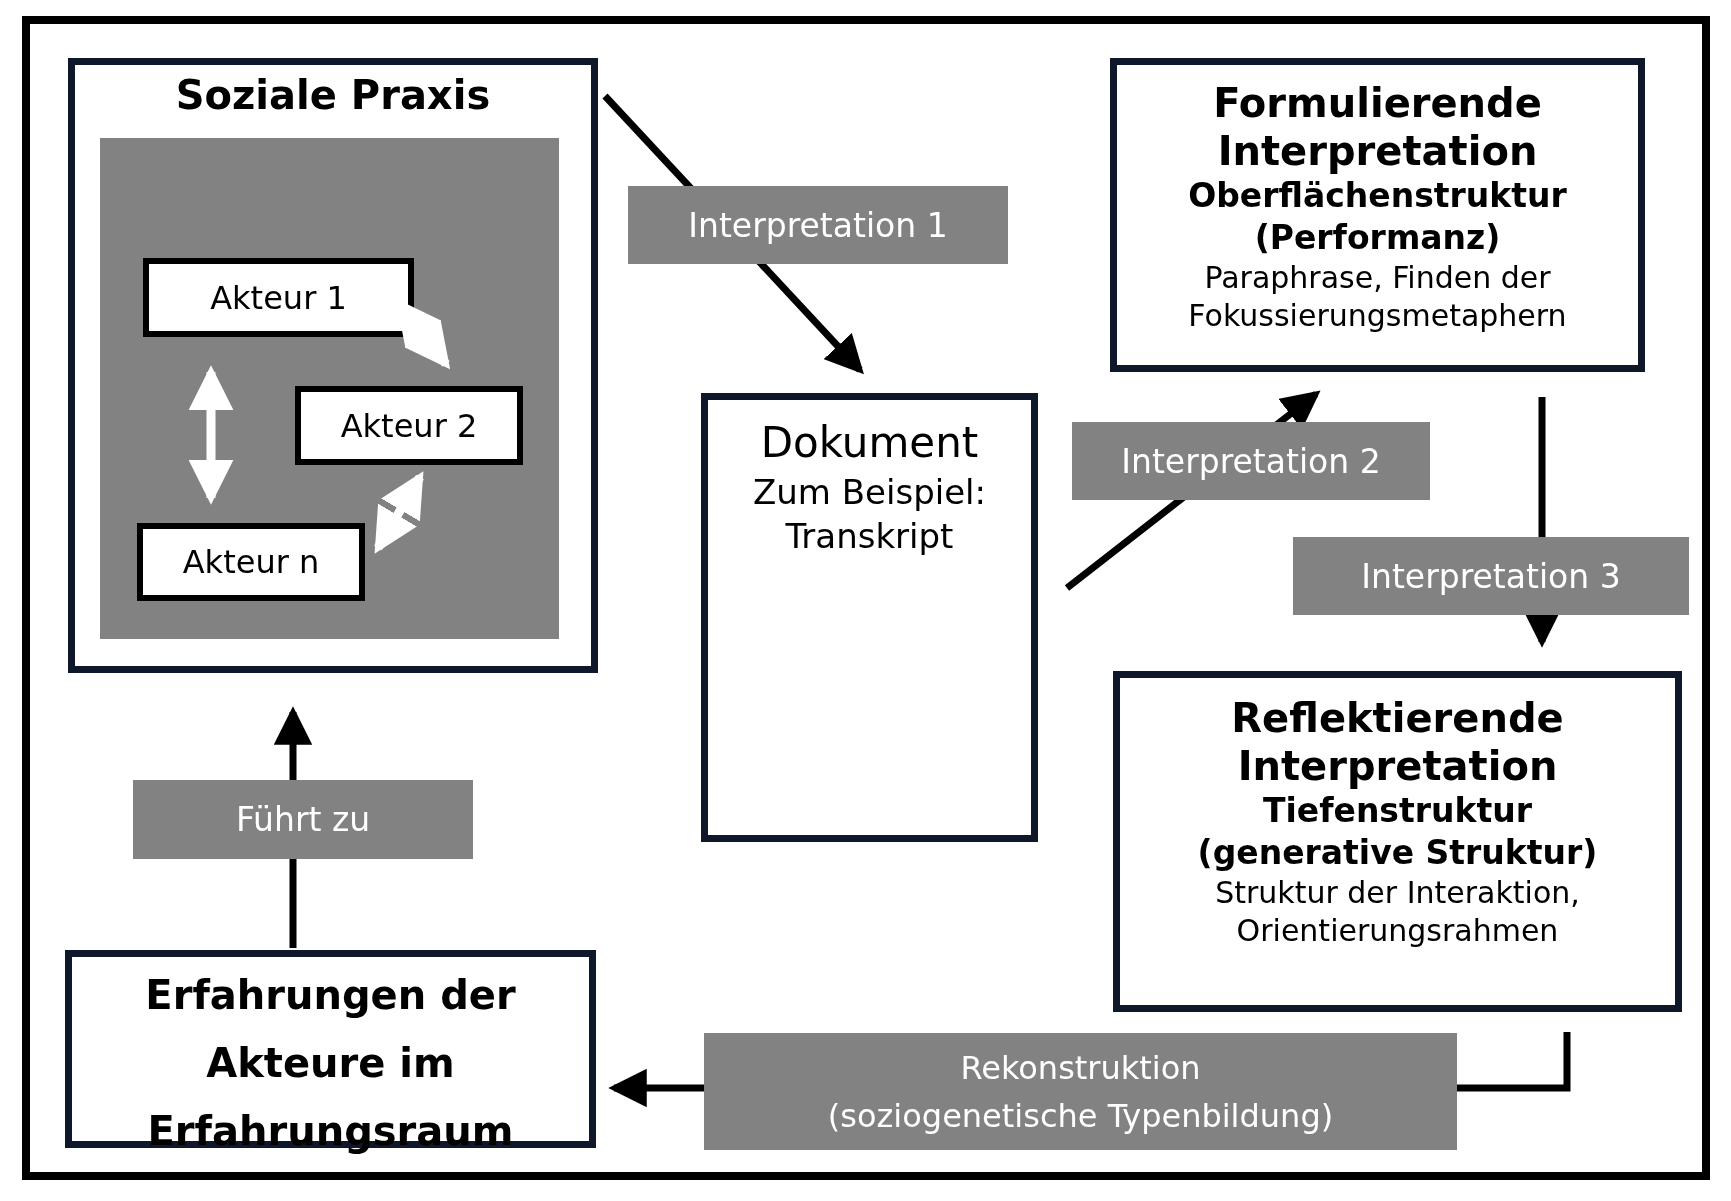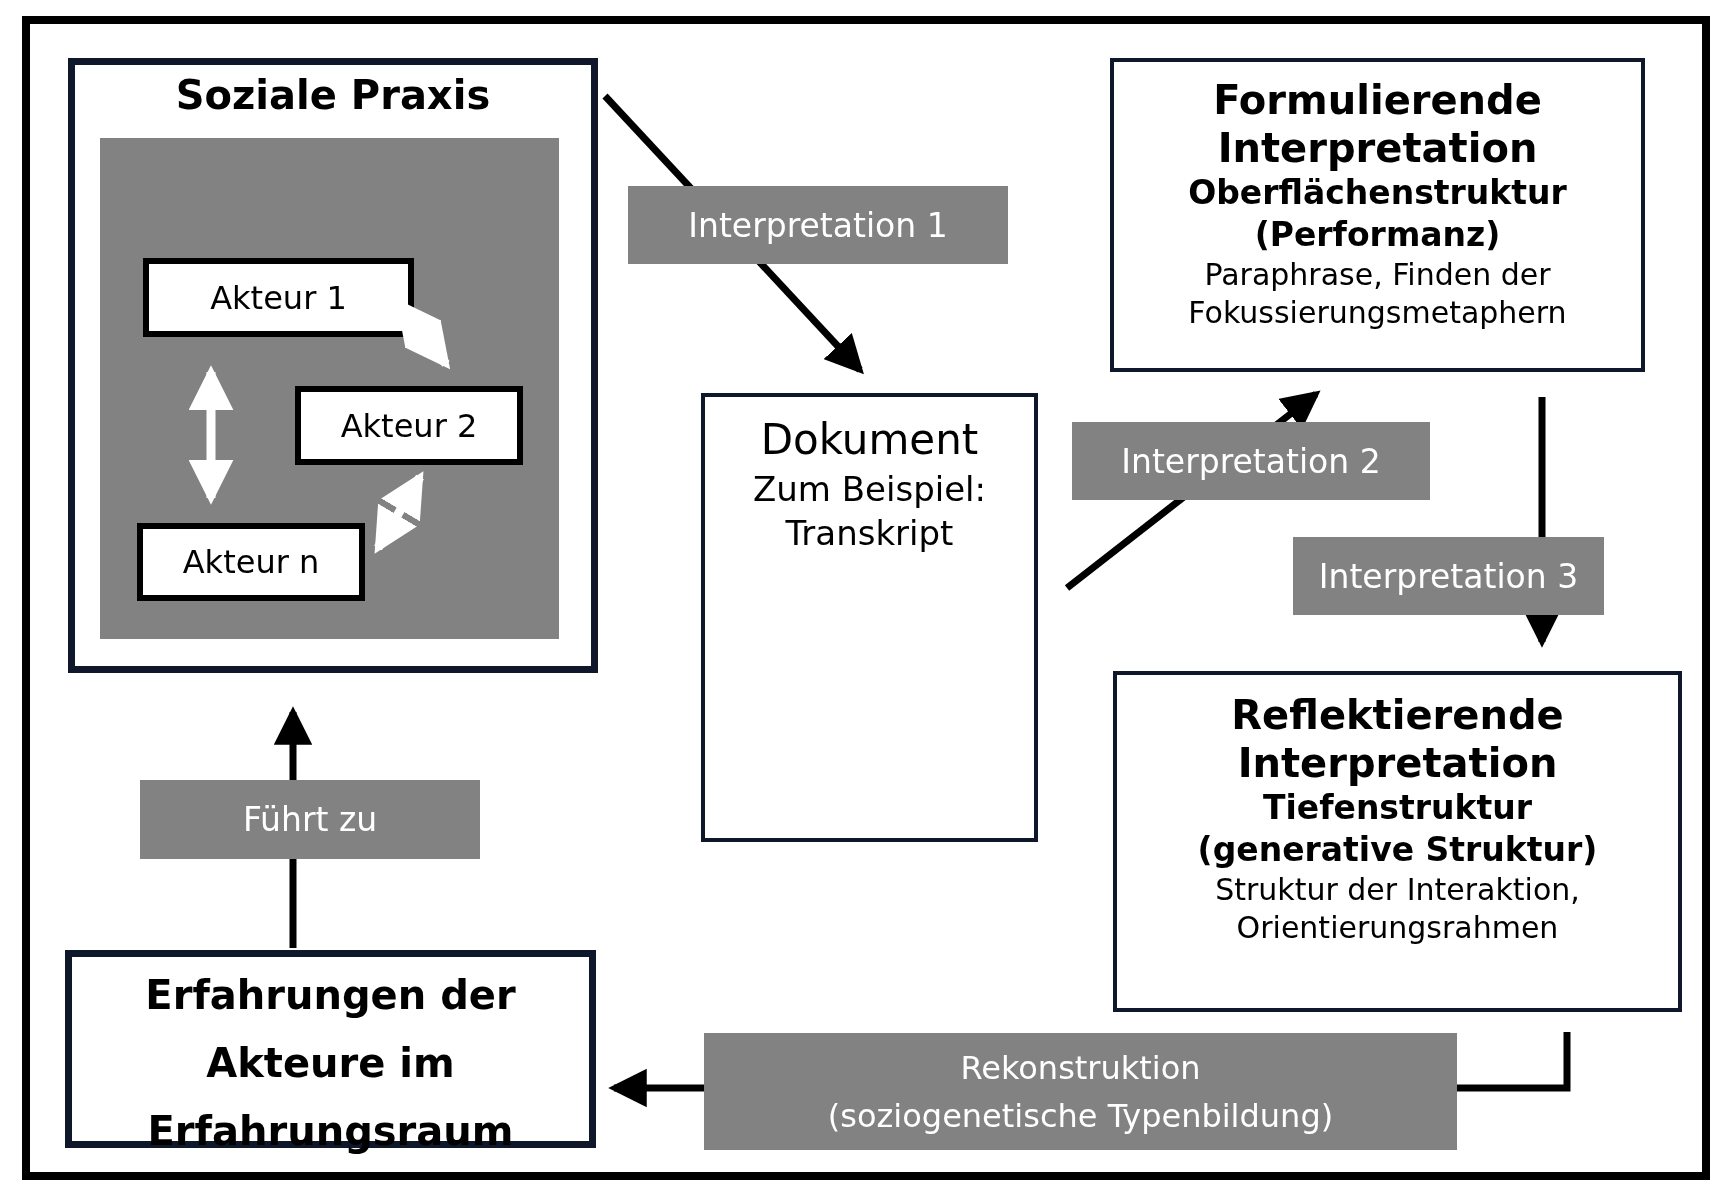--- a/index.html
+++ b/index.html
@@ -11,21 +11,21 @@
   }
   #canvas { position: relative; width: 1731px; height: 1201px; background:#fff; }
   .abs { position: absolute; box-sizing: border-box; }
   .layer-under { z-index: 1; }
   .layer-box   { z-index: 2; }
   .layer-over  { z-index: 3; pointer-events: none; }
   svg.overlay { position:absolute; left:0; top:0; width:1731px; height:1201px; }
 
   .outer-frame { left:22px; top:16px; width:1688px; height:1164px; border:8px solid #000; background:transparent; z-index:0; }
 
-  .wbox { background:#fff; border:4px solid #0f172a; }
+  .wbox { background:#fff; border:7px solid #0f172a; }
   .thickbox { border-width:7px; }
 
   .graybox { background:#828282; }
   .gbar {
     background:#828282; color:#fff;
     display:flex; align-items:center; justify-content:center;
     text-align:center; font-size:33px;
   }
   .gbar.two-line { flex-direction:column; line-height:48px; font-size:32px; }
 
@@ -73,22 +73,22 @@
   <div class="abs layer-box sp-title">Soziale Praxis</div>
 
   <div class="abs graybox layer-box" style="left:100px; top:138px; width:459px; height:501px;">
     <div class="abs akteur" style="left:43px;  top:120px; width:271px; height:79px;">Akteur 1</div>
     <div class="abs akteur" style="left:195px; top:248px; width:228px; height:79px;">Akteur 2</div>
     <div class="abs akteur" style="left:37px;  top:385px; width:228px; height:78px;">Akteur n</div>
   </div>
 
   <div class="abs gbar layer-box" style="left:628px; top:186px; width:380px; height:78px;">Interpretation 1</div>
   <div class="abs gbar layer-box" style="left:1072px; top:422px; width:358px; height:78px;">Interpretation 2</div>
-  <div class="abs gbar layer-box" style="left:1293px; top:537px; width:311px; height:78px;">Interpretation 3</div>
-  <div class="abs gbar layer-box" style="left:133px; top:780px; width:340px; height:79px;margin-left:7px;">Führt zu</div>
+  <div class="abs gbar layer-box" style="left:1293px; top:537px; width:396px; height:78px;">Interpretation 3</div>
+  <div class="abs gbar layer-box" style="left:133px; top:780px; width:340px; height:79px;">Führt zu</div>
   <div class="abs gbar two-line layer-box" style="left:704px; top:1033px; width:753px; height:117px;">
     <div>Rekonstruktion</div>
     <div>(soziogenetische Typenbildung)</div>
   </div>
 
   <div class="abs wbox layer-box center-col" style="left:701px; top:393px; width:337px; height:449px; padding-top:16px;">
     <div class="dok-title">Dokument</div>
     <div class="dok-body">Zum Beispiel:</div>
     <div class="dok-body">Transkript</div>
   </div>

